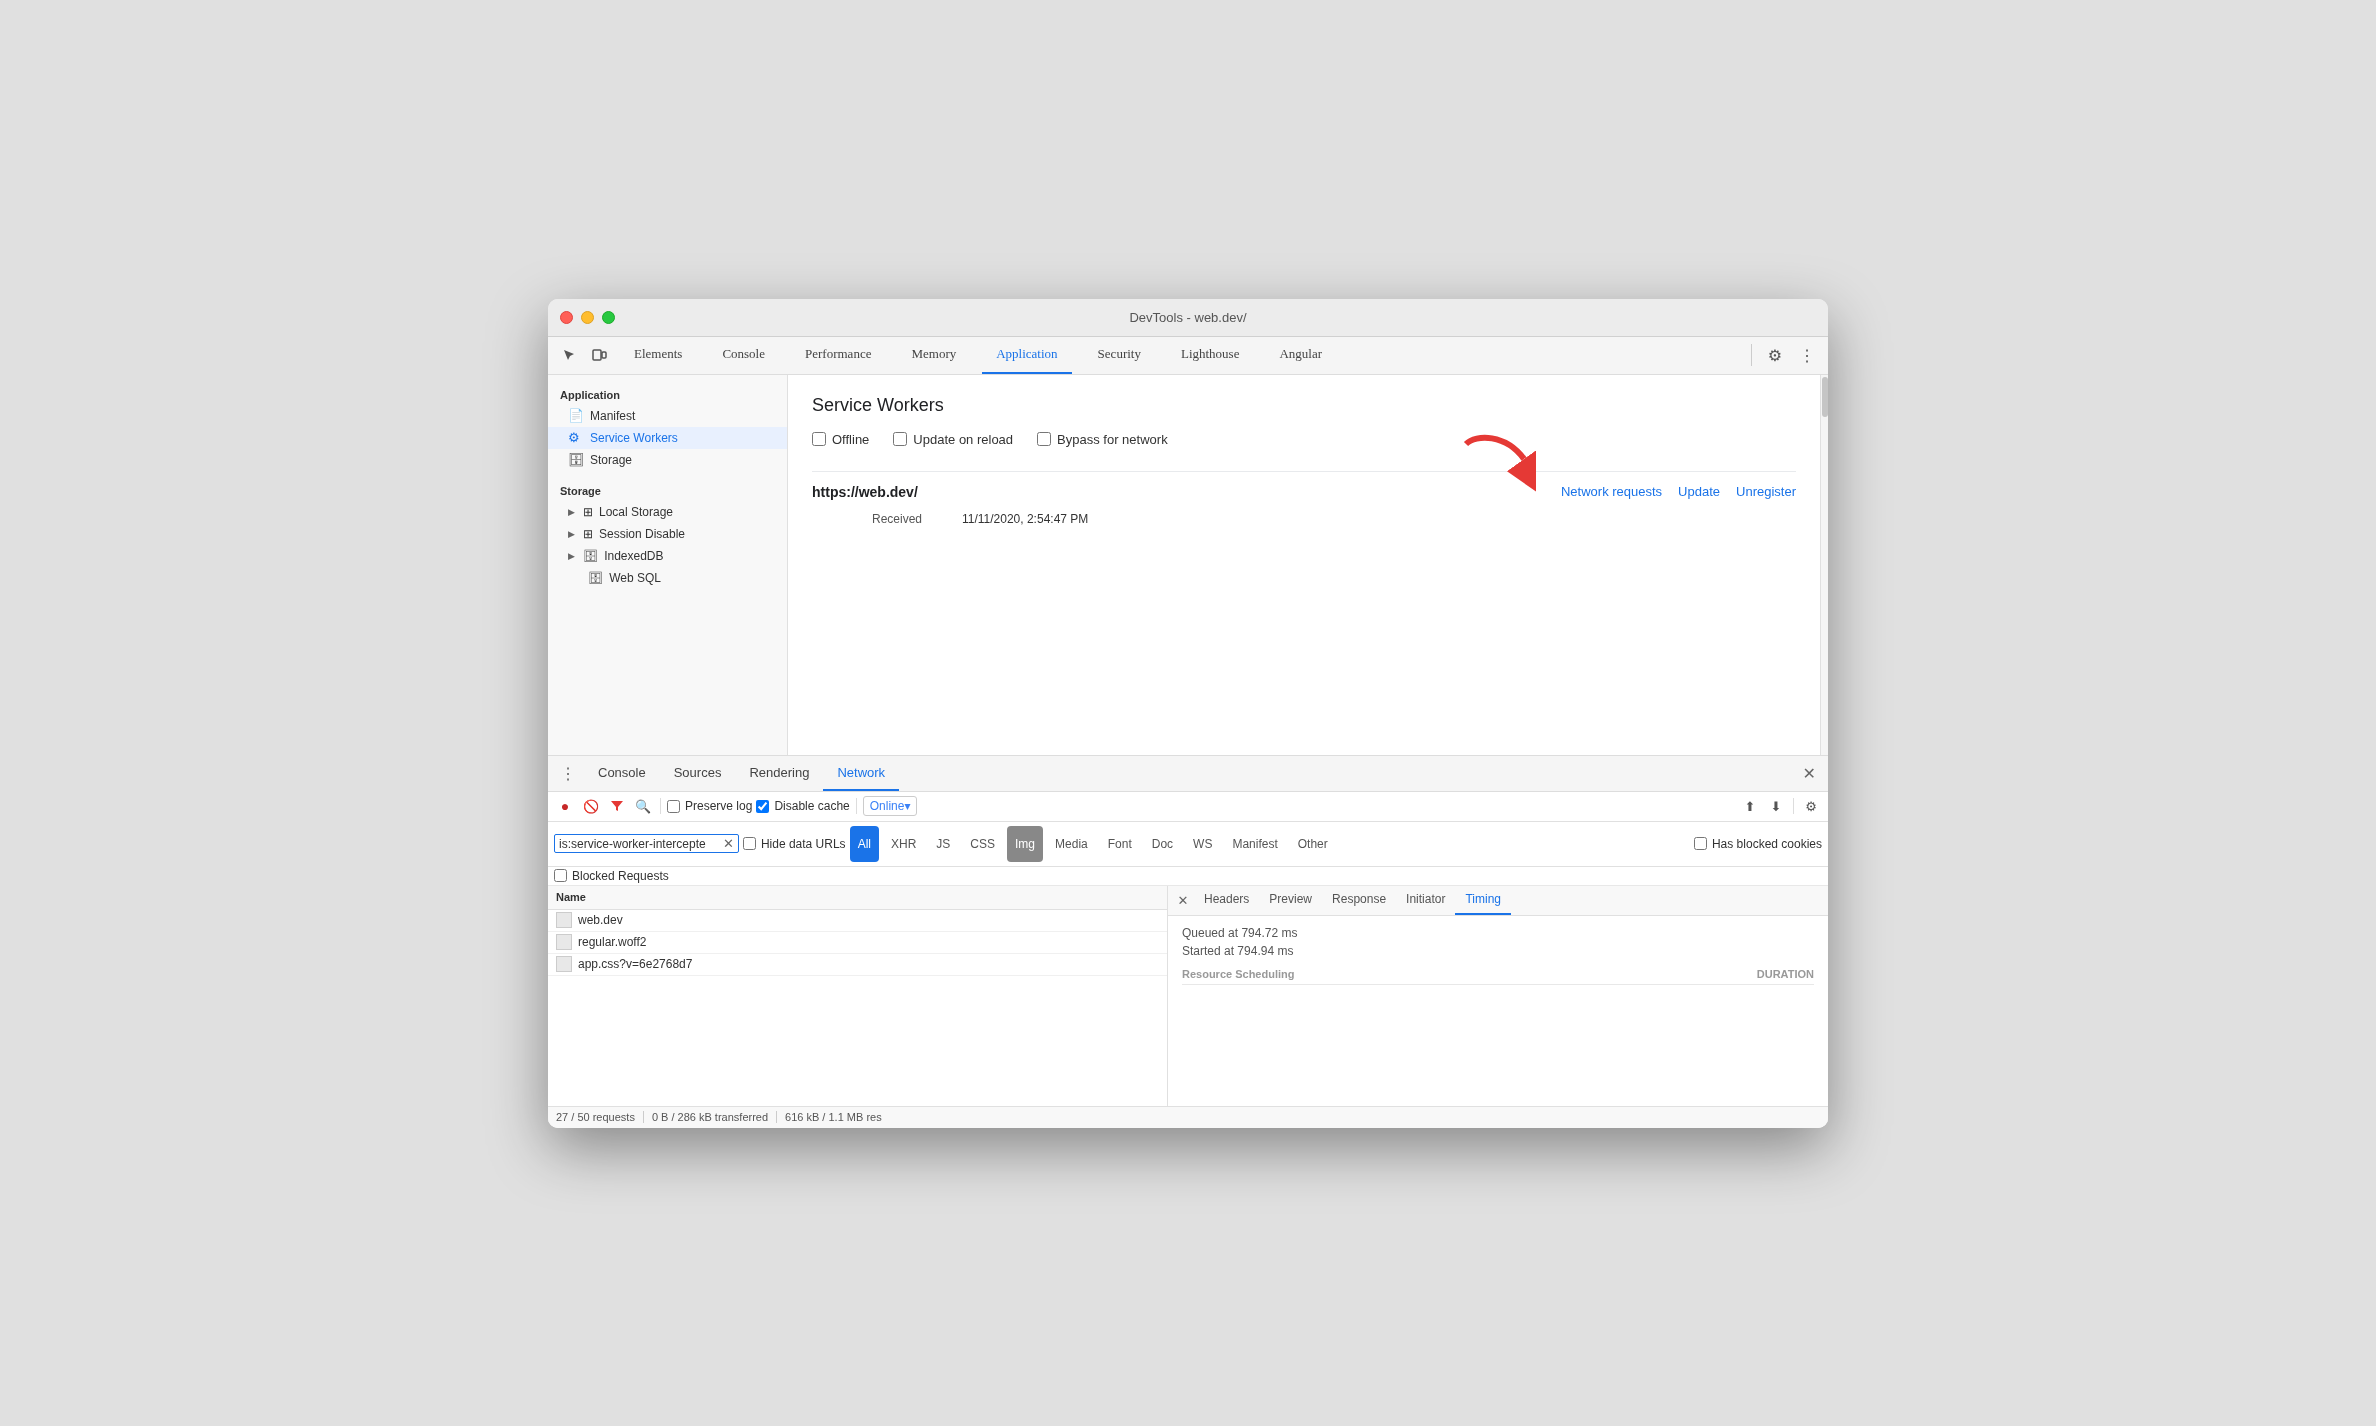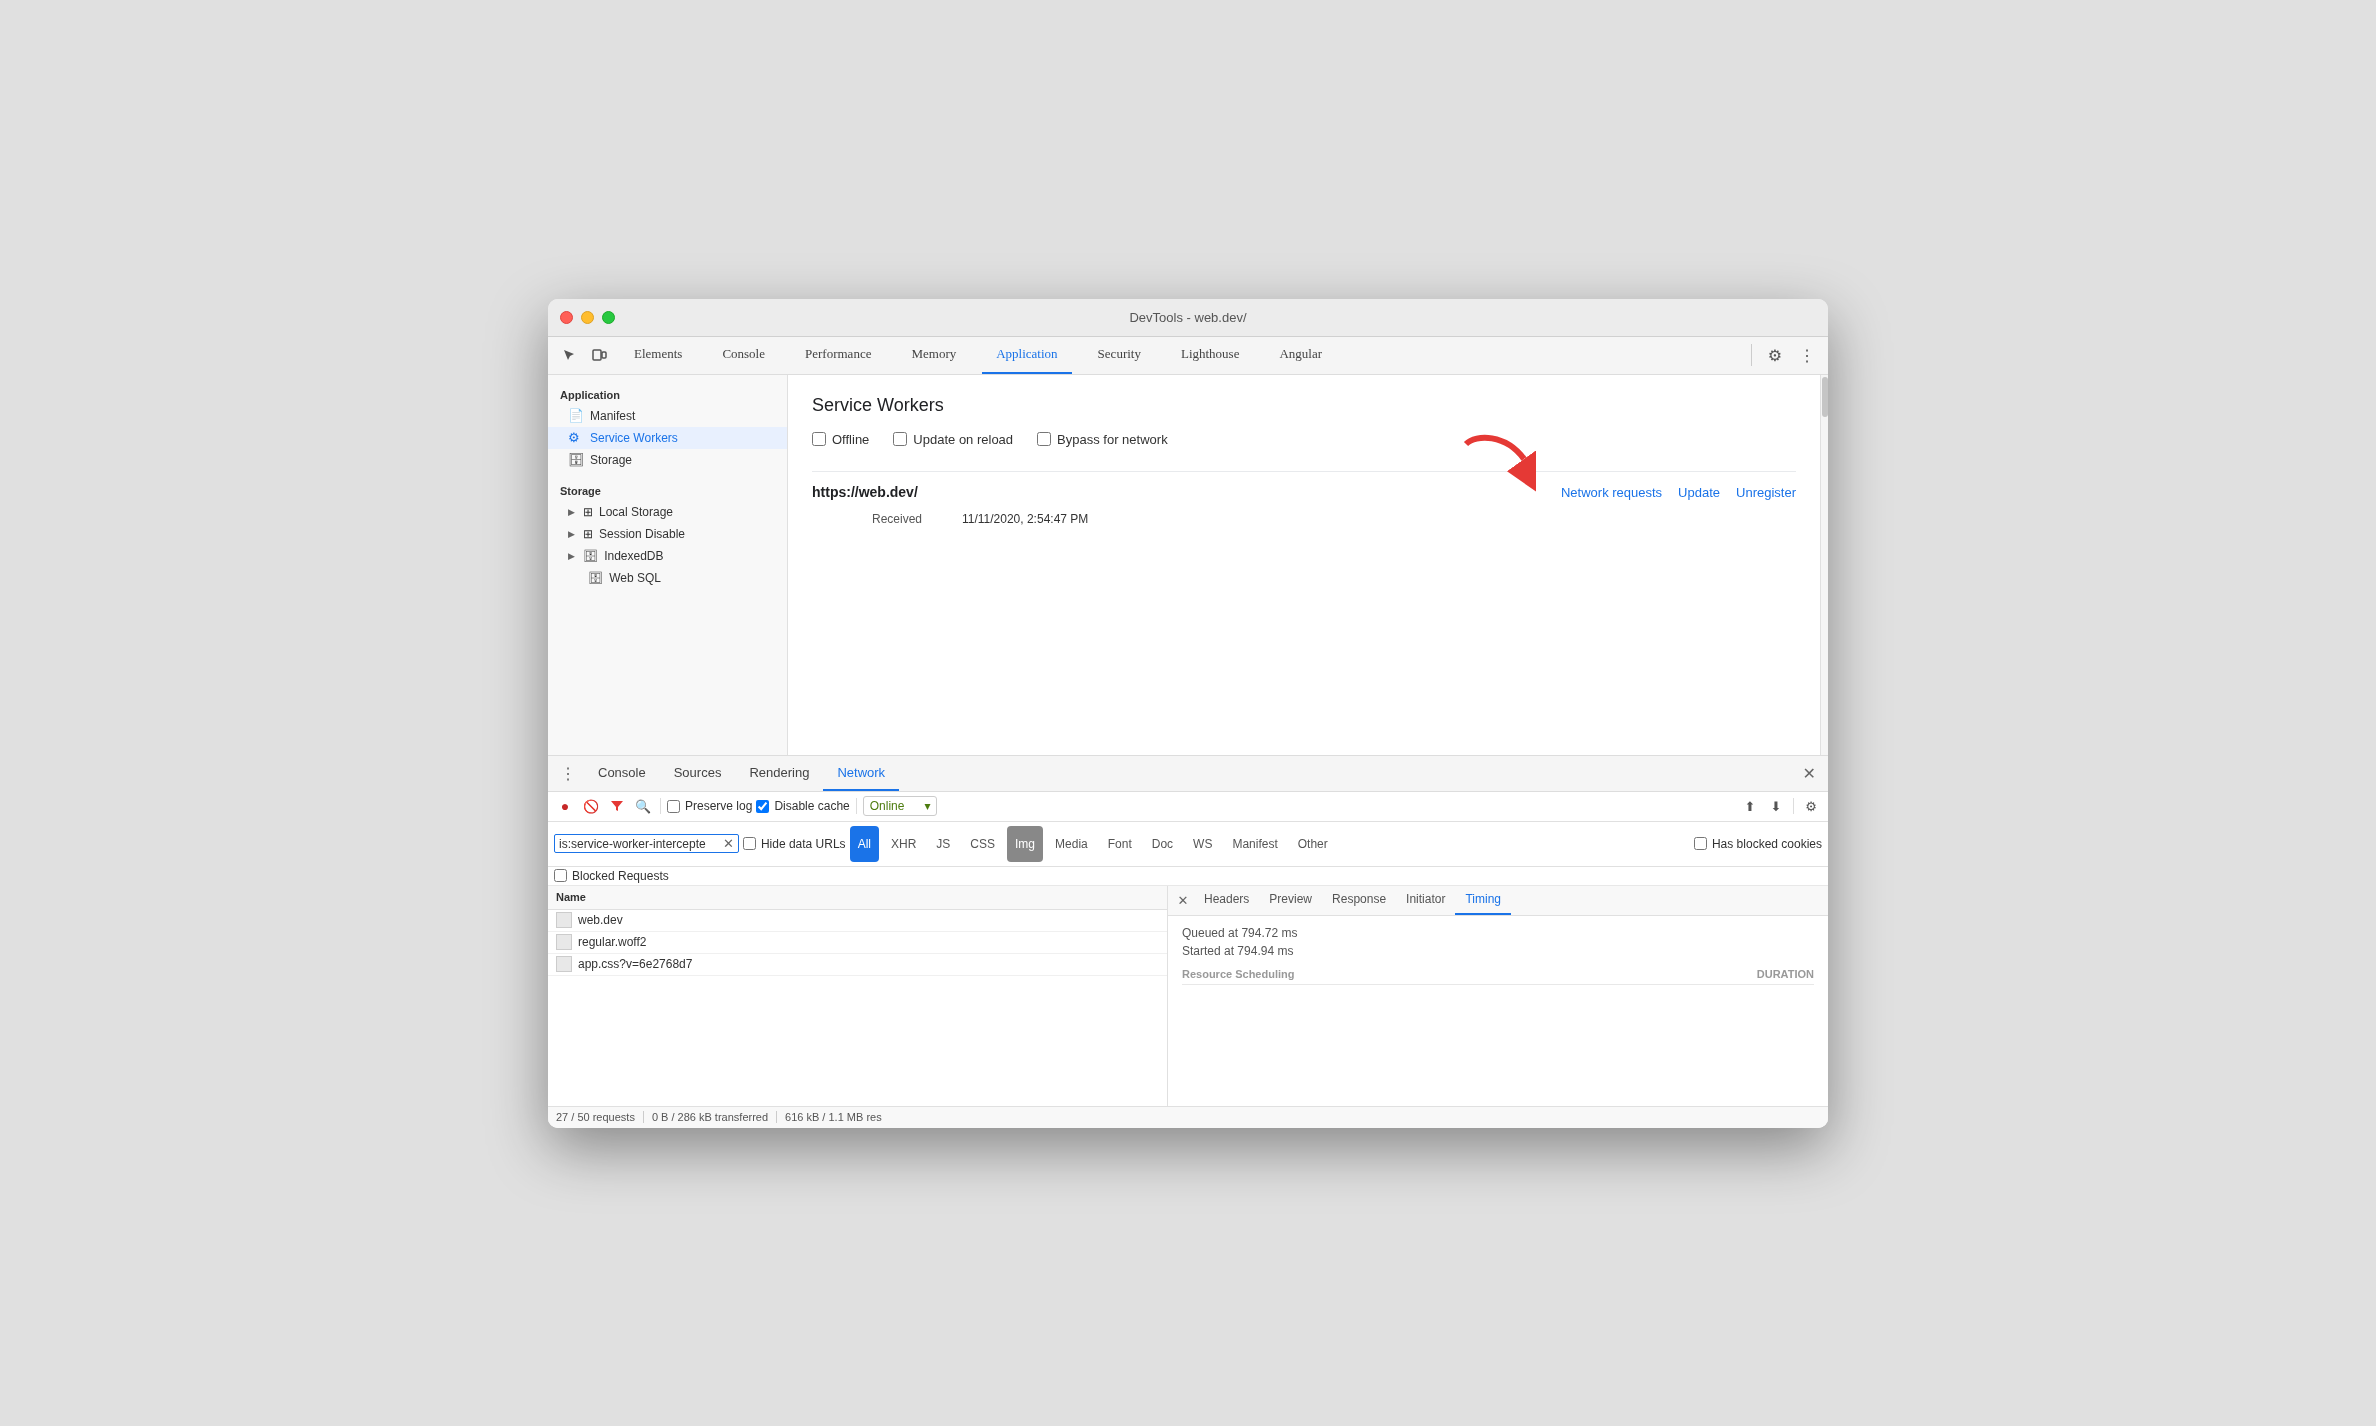--- a/index.html
+++ b/index.html
@@ -206,21 +206,21 @@
       width: 14px;
       height: 14px;
       cursor: pointer;
     }
     .sw-entry {
       padding: 12px 0;
       border-top: 1px solid #e8eaed;
     }
     .sw-url-row {
       display: flex;
-      align-items: flex-end;
+      align-items: flex-start;
       justify-content: space-between;
       margin-bottom: 12px;
     }
     .sw-url {
       font-size: 14px;
       font-weight: 600;
       color: #202124;
     }
     .sw-actions {
       display: flex;
@@ -331,27 +331,27 @@
     .net-separator {
       width: 1px;
       height: 16px;
       background: #ddd;
       margin: 0 2px;
     }
     .online-select {
       display: flex;
       align-items: center;
       font-size: 12px;
-      color: #4d7c0f;
+      color: #3b82f6;
       padding: 2px 6px;
       border: 1px solid #ccc;
       border-radius: 3px;
       background: #fff;
       cursor: pointer;
-      gap: 20px;
+      gap: 0;
     }
     .net-toolbar-right {
       margin-left: auto;
       display: flex;
       align-items: center;
       gap: 4px;
     }
     
     .filter-bar {
       display: flex;

